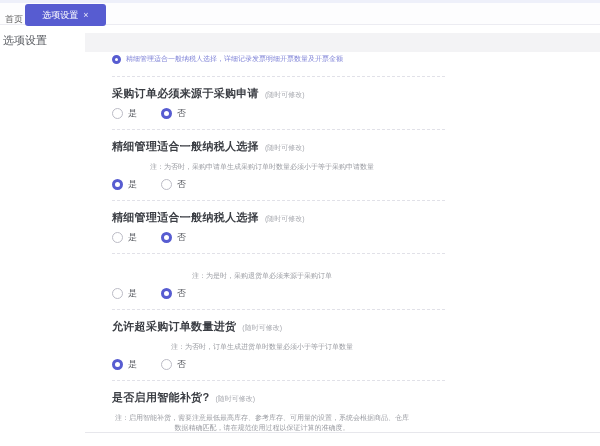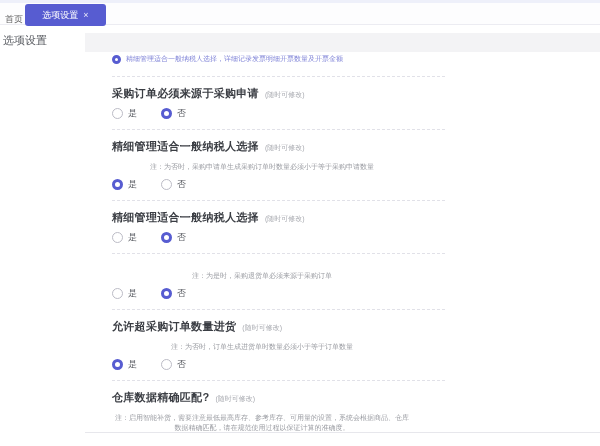--- a/index.html
+++ b/index.html
@@ -154,21 +154,21 @@
     <span class="radio-lbl">是</span>
   </div>
             <div class="radio-opt">
     <span class="radio-circle"></span>
     <span class="radio-lbl">否</span>
   </div>
           </div>
   </div>
         <div class="block">
     <div class="block-head">
-      <span class="block-title">仓库数据精确匹配?</span>
+      <span class="block-title">是否启用智能补货?</span>
       <span class="hint">(随时可修改)</span>
     </div>
     <div class="note">注：启用智能补货，需要注意最低最高库存、参考库存、可用量的设置，系统会根据商品、仓库数据精确匹配，请在规范使用过程以保证计算的准确度。</div>
 
   </div>
       </div>
   </div>
 
   <div class="footer-line"></div>
 </div>

